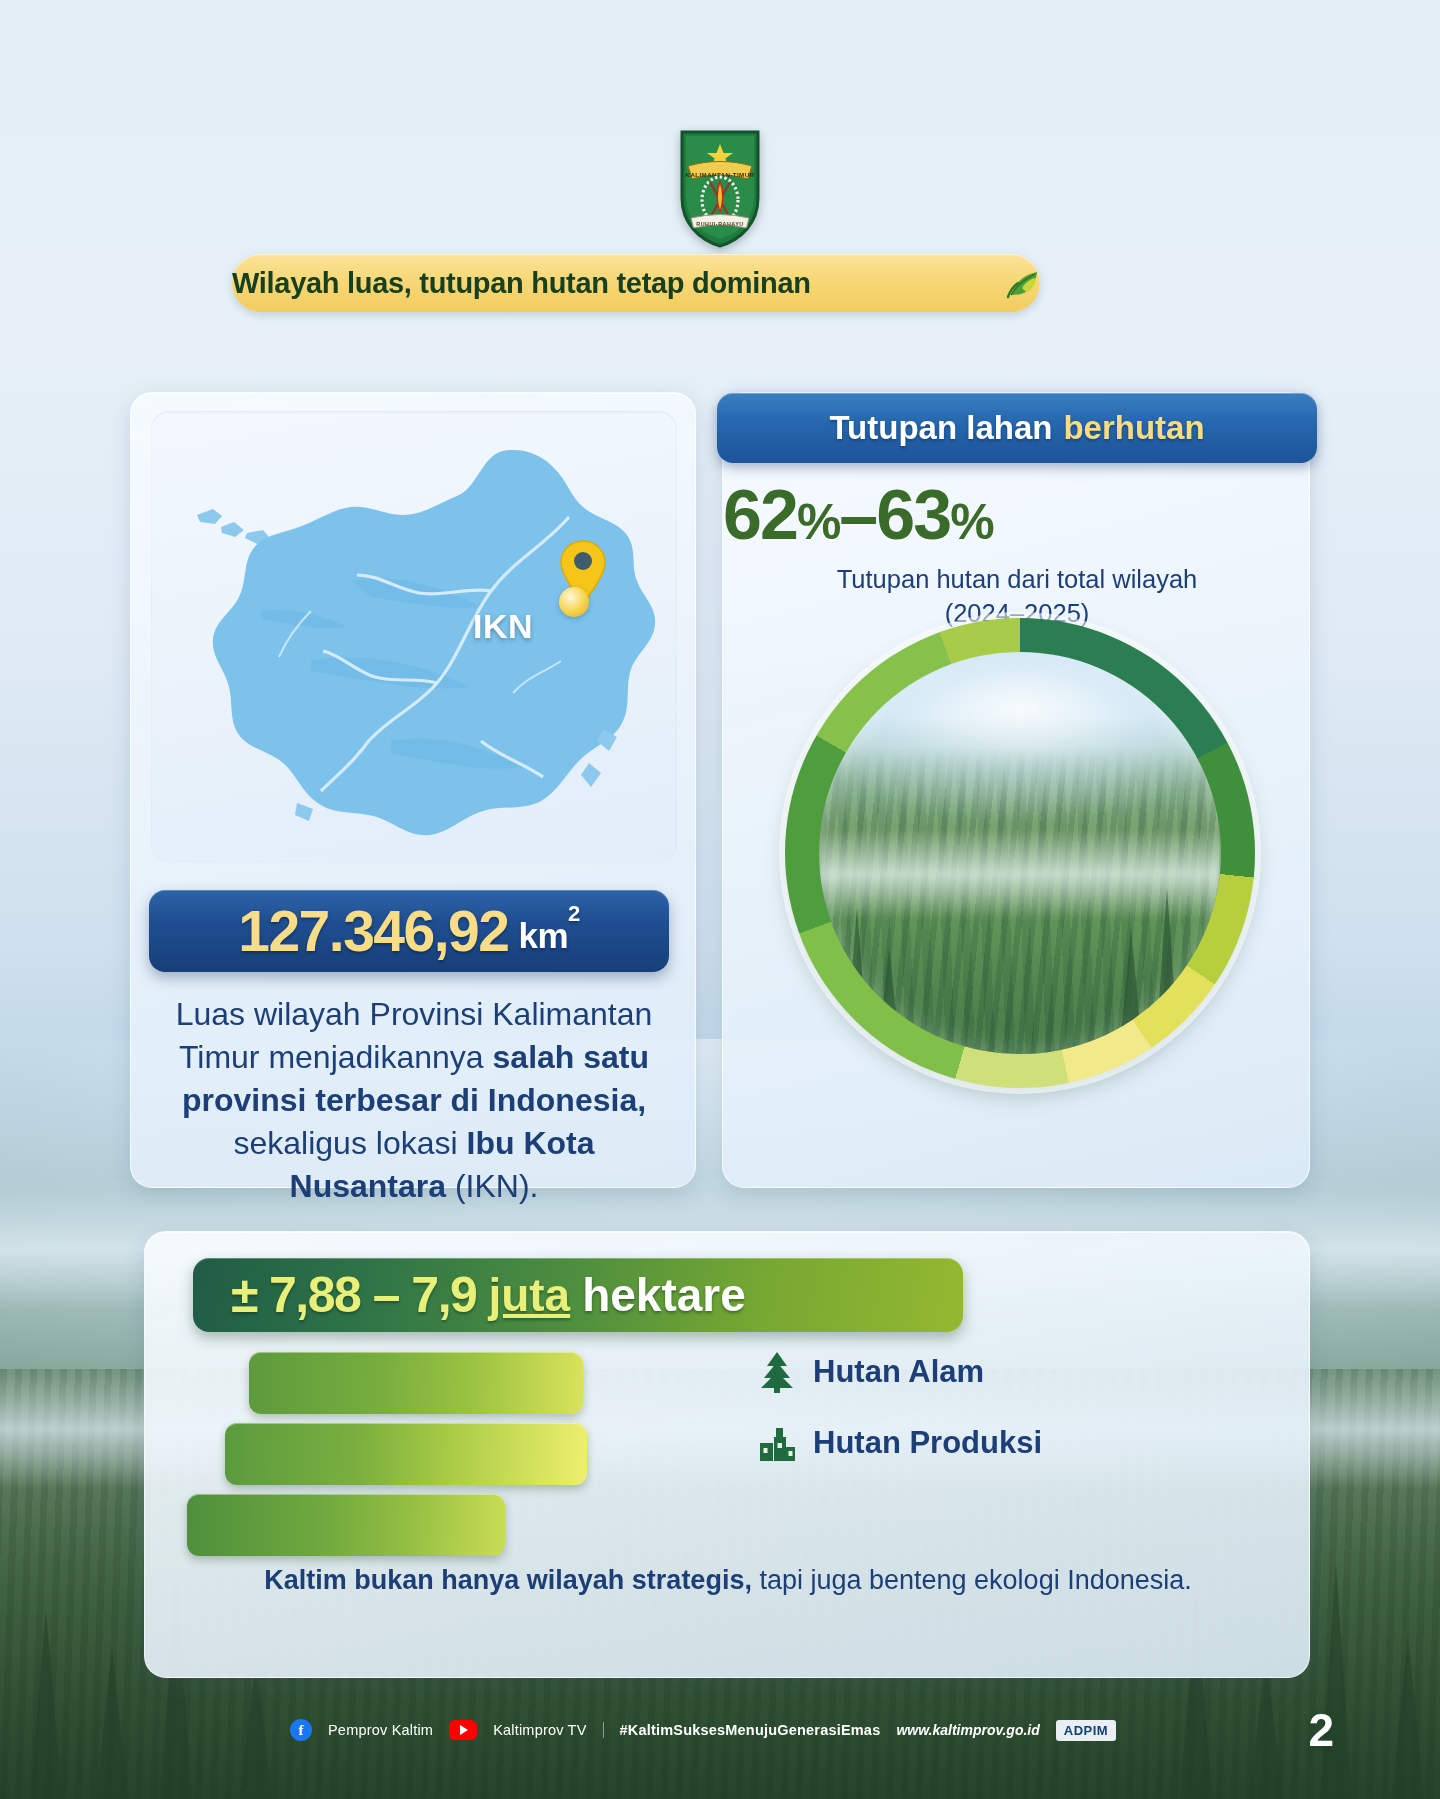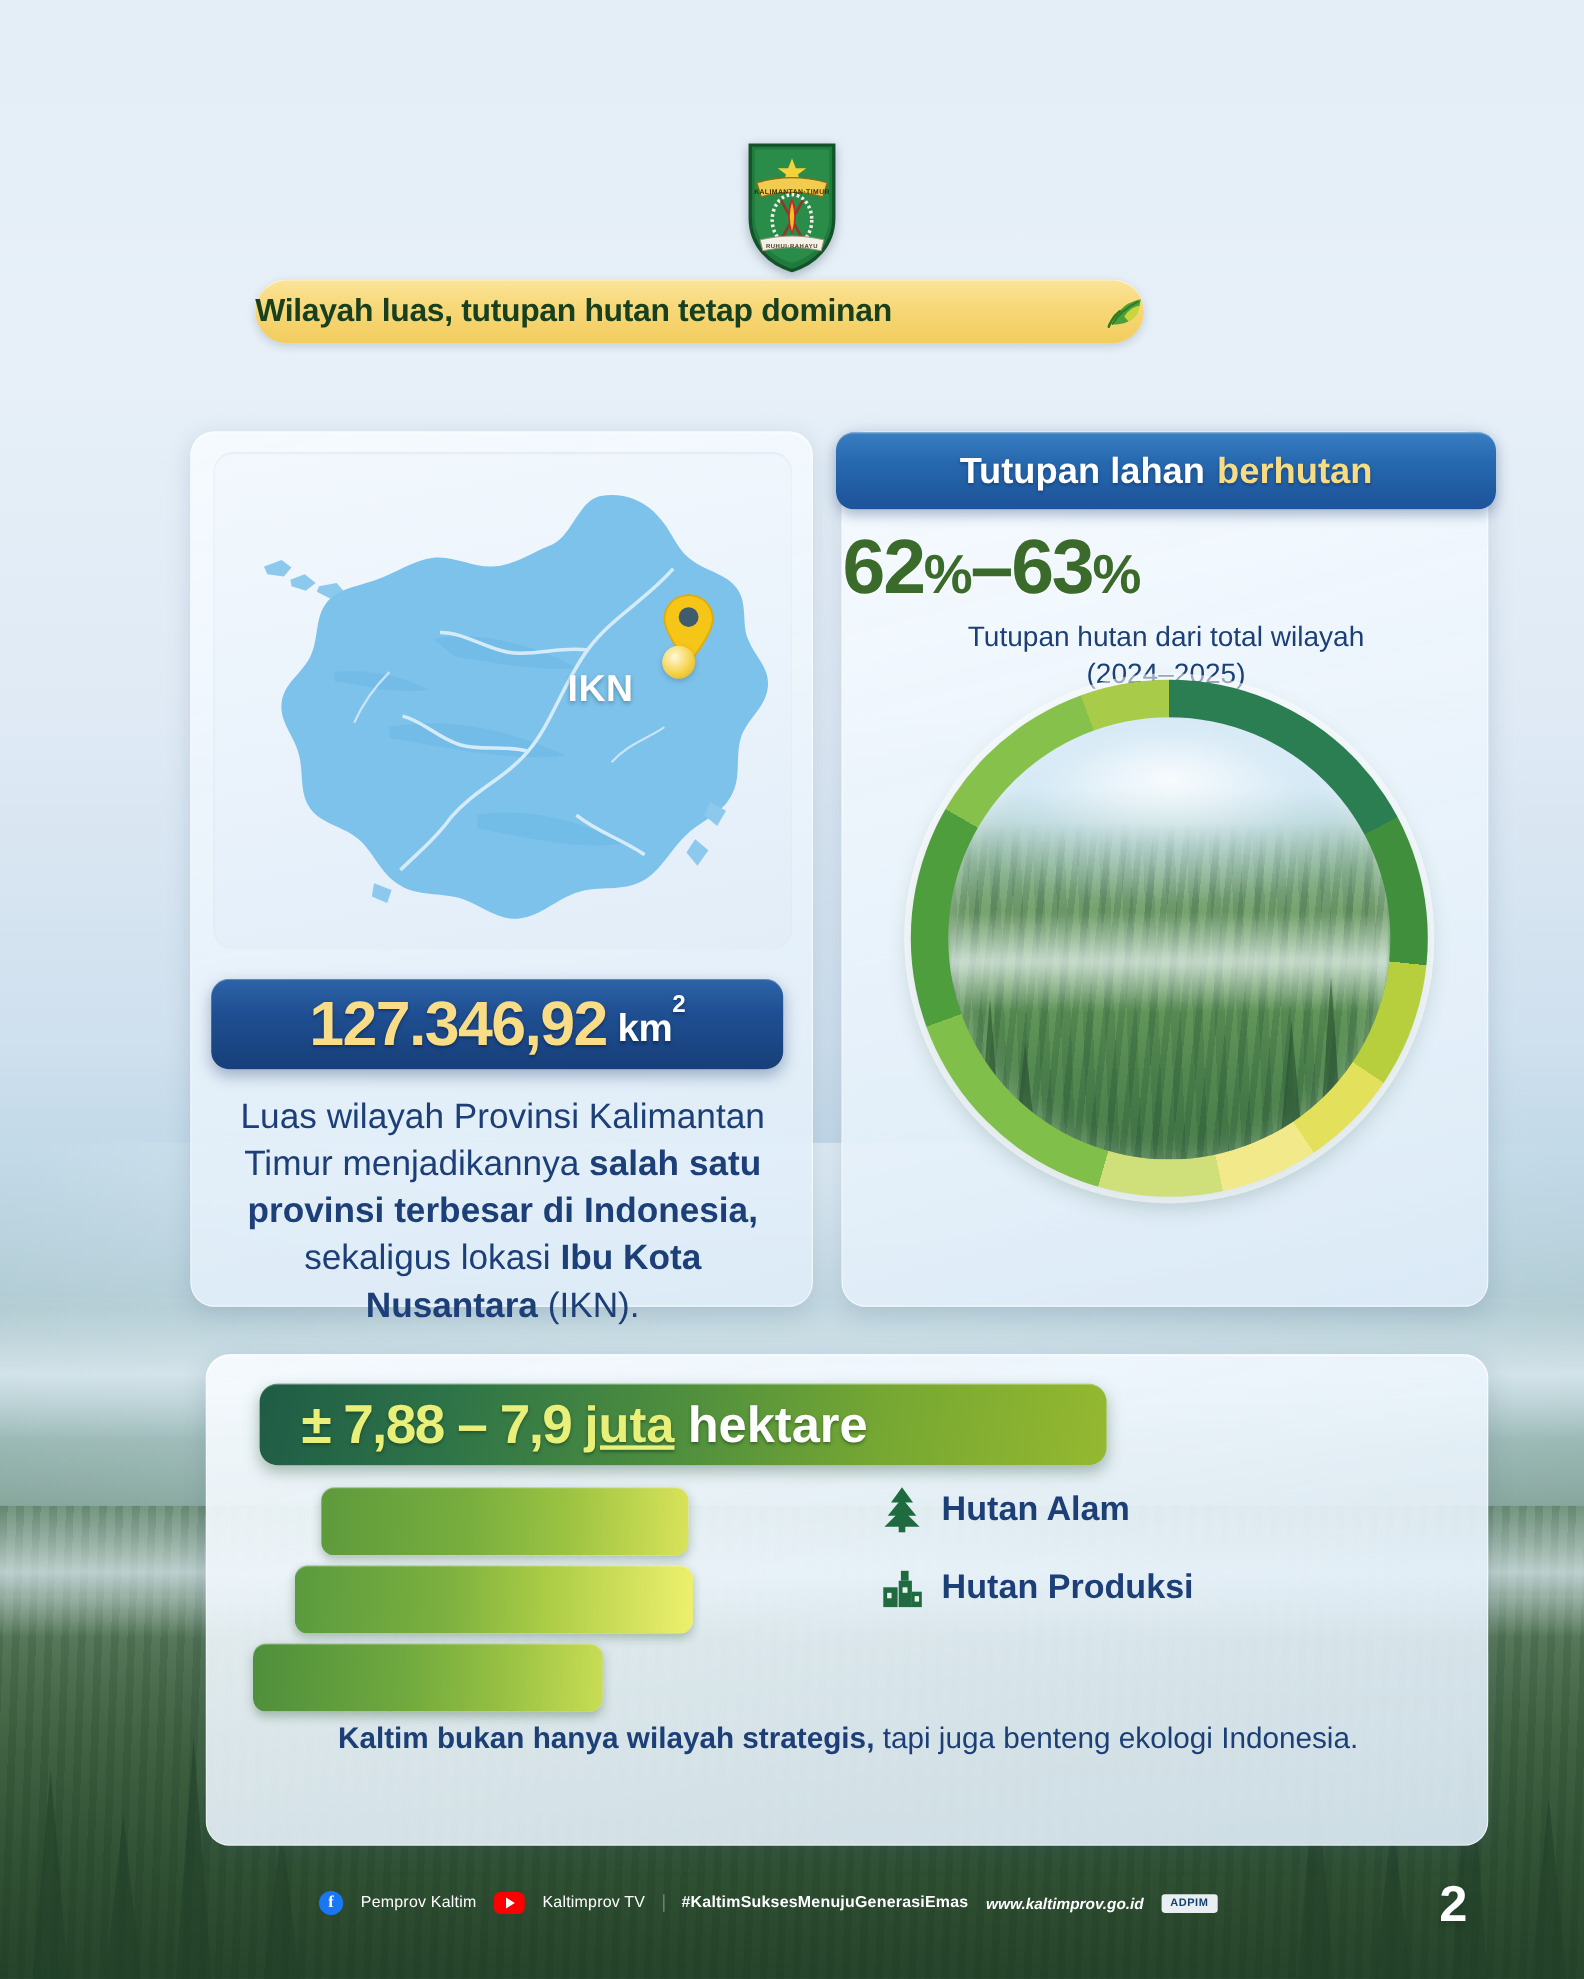--- a/index.html
+++ b/index.html
@@ -65,21 +65,20 @@
   }
   .leaf-icon { width: 34px; height: 34px; display: block; }
 
   
   .card {
     position: absolute;
     background: linear-gradient(165deg, rgba(247,251,255,.93) 0%, rgba(233,243,251,.9) 55%, rgba(222,236,248,.9) 100%);
     border-radius: 22px;
     box-shadow: 0 6px 22px rgba(60,90,120,.18), inset 0 1px 0 rgba(255,255,255,.8);
     border: 1px solid rgba(255,255,255,.65);
-    margin-left: 43px;
   }
   #left-card  { left: 130px; top: 392px;  width: 566px; height: 796px; }
   #right-card { left: 722px; top: 392px;  width: 588px; height: 796px; }
   #bottom-card{ left: 144px; top: 1231px; width: 1166px; height: 447px; }
 
   
   .map-panel {
     position: absolute; left: 20px; top: 18px; width: 526px; height: 452px;
     border-radius: 18px; overflow: hidden;
     background: linear-gradient(170deg,#f2f8fd 0%, #e9f2fb 60%, #e2edf8 100%);
@@ -240,21 +239,21 @@
     font-size: 14.5px; color: #ffffff;
   }
   .fb-badge { width: 22px; height: 22px; border-radius: 50%; background: #1877f2; color: #fff;
     font-size: 15px; font-weight: bold; display: flex; align-items: center; justify-content: center; font-family: "Liberation Serif", serif; }
   .yt-badge { width: 28px; height: 20px; border-radius: 6px; background: #ff0000; display: flex; align-items: center; justify-content: center; }
   .yt-badge:after { content: ""; width: 0; height: 0; border-left: 8px solid #fff; border-top: 5px solid transparent; border-bottom: 5px solid transparent; margin-left: 2px; }
   .foot-sep { width: 1px; height: 16px; background: rgba(255,255,255,.45); }
   .foot-txt { font-size: 14.5px; color: #ffffff; font-weight: bold; letter-spacing: .2px; }
   .foot-txt.reg { font-weight: normal; }
   .foot-url { font-size: 14px; color: #ffffff; font-style: italic; font-weight: bold; }
-  .adpim { font-size: 10px; font-weight: bold; color: #12406e; background: #e9eef2; padding: 3px 8px; border-radius: 3px; letter-spacing: .5px; }
+  .adpim { font-size: 13px; font-weight: bold; color: #12406e; background: #e9eef2; padding: 3px 8px; border-radius: 3px; letter-spacing: .5px; }
   .page-num {
     position: absolute; right: 106px; top: 22px; font-size: 46px; font-weight: bold;
     color: #ffffff; text-shadow: 0 2px 6px rgba(20,50,30,.5);
   }
 </style>
 </head>
 <body>
 
 <div class="bg">
   <div class="bg-sky"></div>

